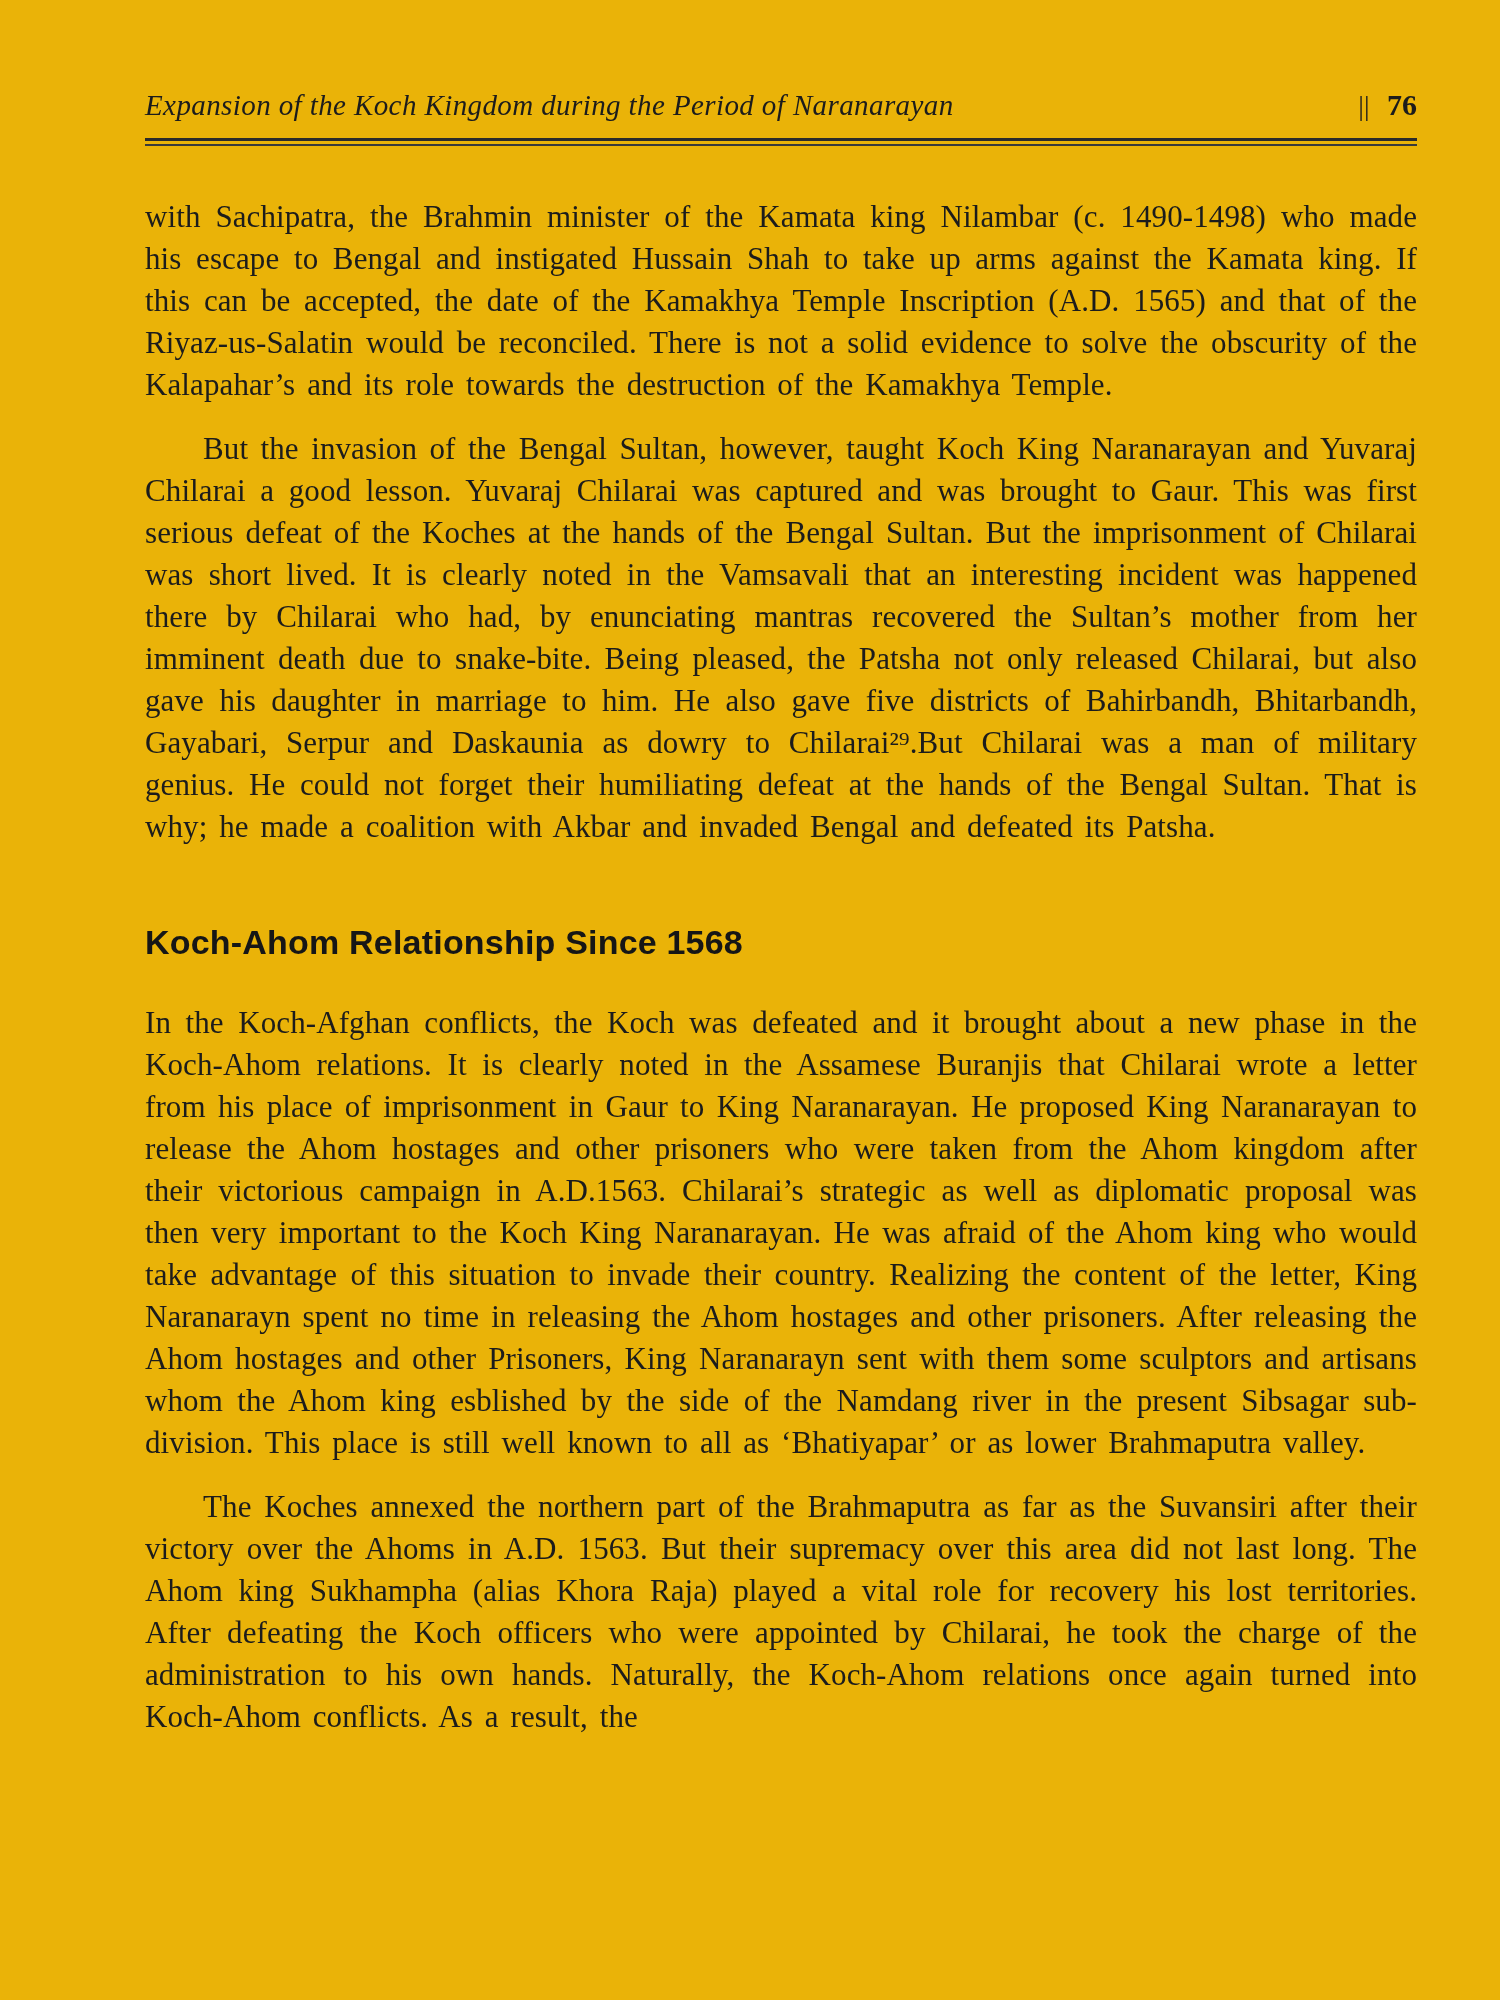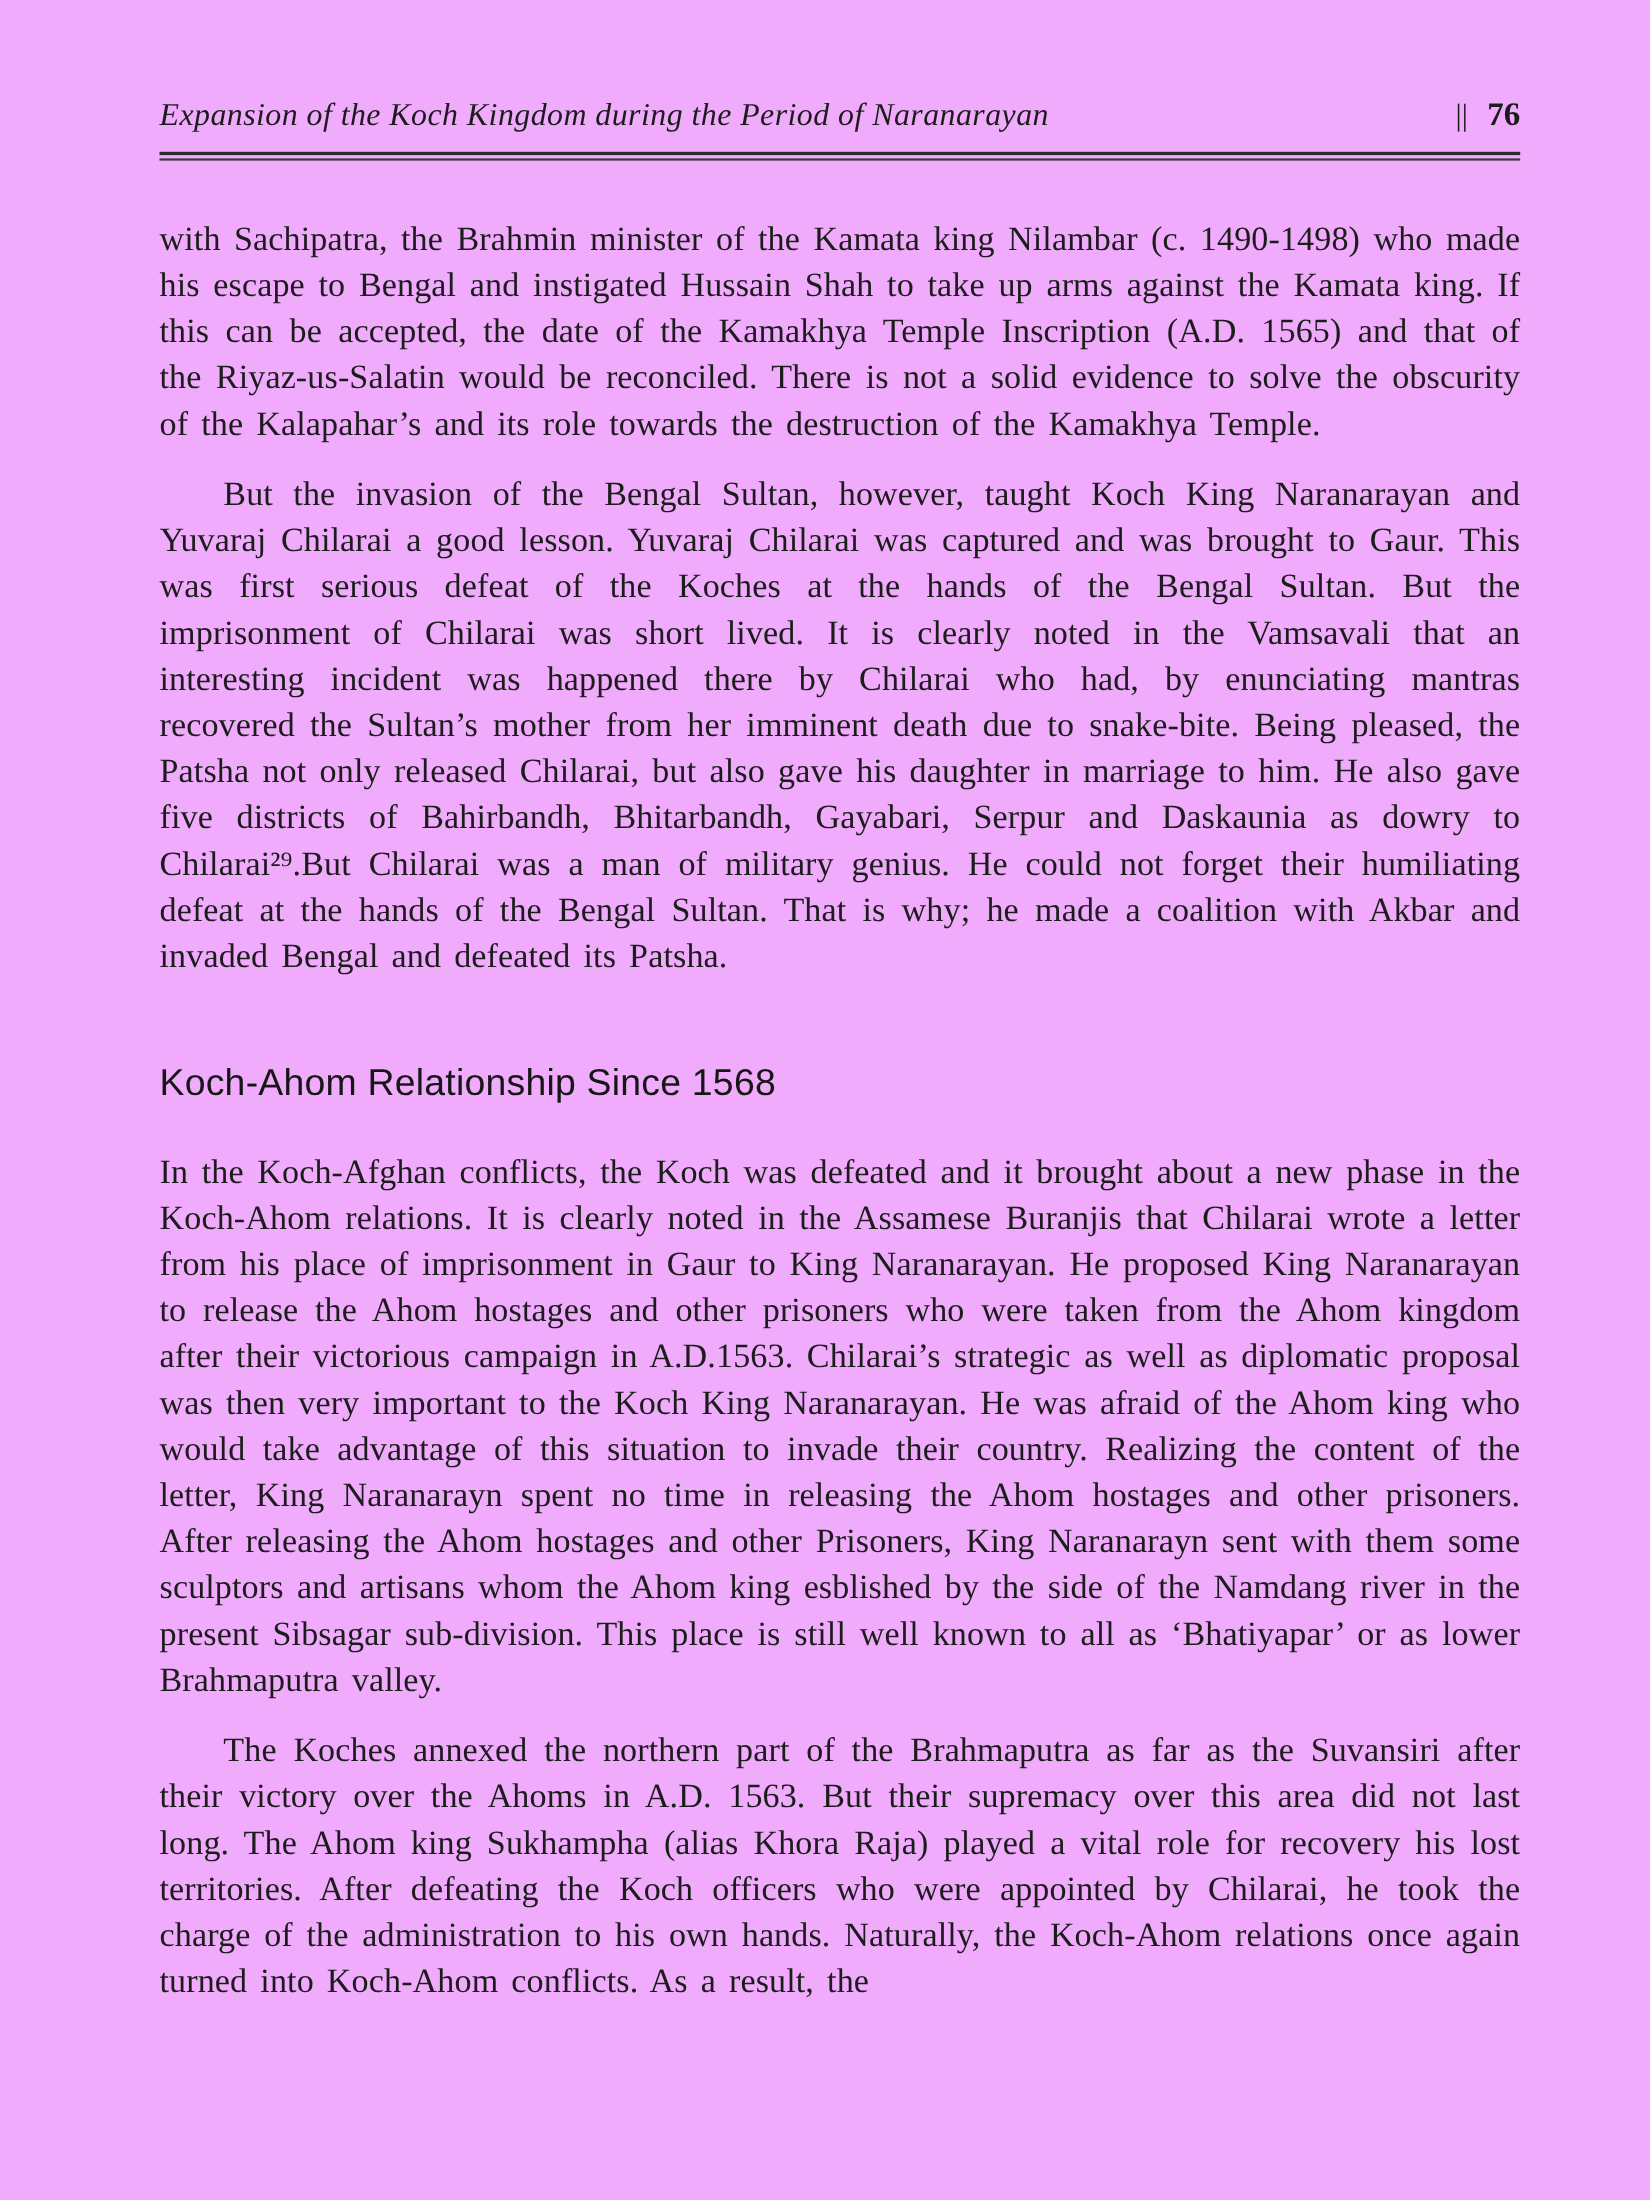--- a/index.html
+++ b/index.html
@@ -5,26 +5,26 @@
   html, body {
     margin: 0;
     padding: 0;
     background: #ffffff;
   }
   .page {
     position: relative;
     width: 1500px;
     height: 2000px;
     margin: 0 auto;
-    background: #f0abfc;
+    background: #eab308;
     color: #1c1c1c;
     font-family: "Liberation Serif", serif;
     overflow: hidden;
     box-sizing: border-box;
-    padding: 88px 118px 0 145px;
+    padding: 88px 83px 0 145px;
   }
   .running-head {
     display: flex;
     justify-content: space-between;
     align-items: baseline;
   }
   .head-title {
     font-style: italic;
     font-size: 29px;
     letter-spacing: 0.4px;
@@ -63,21 +63,21 @@
   .body-p.indent {
     text-indent: 58px;
   }
   .body-p.no-indent {
     text-indent: 0;
     margin-top: 38px;
   }
   .section-heading {
     margin: 72px 0 8px 0;
     font-family: "Liberation Sans", sans-serif;
-    font-weight: normal;
+    font-weight: bold;
     font-size: 34px;
     line-height: 44px;
     letter-spacing: 0.2px;
     color: #161616;
   }
   .body-p.last {
     margin-bottom: 16px;
   }
 </style>
 </head>

